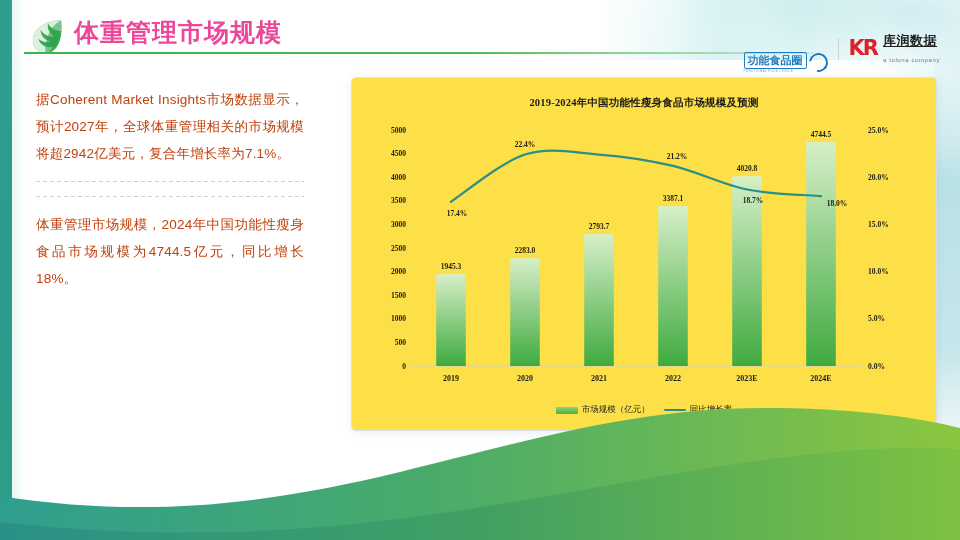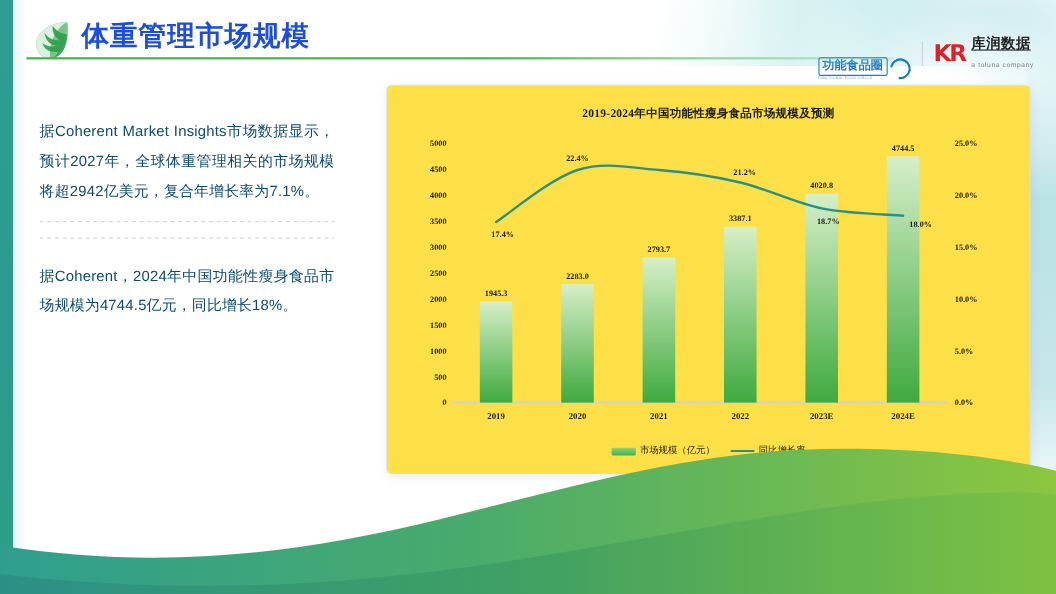--- a/index.html
+++ b/index.html
@@ -49,21 +49,21 @@
 
   
   .wave-wrap { position:absolute; left:0; bottom:0; width:960px; height:140px; pointer-events:none; }
   .wave-wrap svg { display:block; width:960px; height:140px; }
 
   
   .header { position:absolute; left:30px; top:14px; width:700px; height:46px; }
   .leaf { position:absolute; left:0; top:4px; width:34px; height:36px; }
   .title {
     position:absolute; left:44px; top:2px;
-    font-size:25px; font-weight:bold; color:#1d4ed8; letter-spacing:1px;
+    font-size:25px; font-weight:bold; color:#ec4899; letter-spacing:1px;
     white-space:nowrap;
   }
   .title-rule {
     position:absolute; left:24px; top:52px; width:790px; height:2px;
     background:linear-gradient(90deg,#3bb54a 0%, #49b84f 55%, rgba(73,184,79,.15) 100%);
   }
 
   
   .logos { position:absolute; right:20px; top:24px; display:flex; align-items:center; gap:10px; }
   .logo-a { display:flex; align-items:center; gap:2px;margin-top:28px; }
@@ -86,23 +86,22 @@
     font-size:21px; font-weight:bold; color:#d8232a; line-height:1;
     font-family:"DejaVu Sans",sans-serif; letter-spacing:-2px;
   }
   .logo-b-txt { line-height:1.05; }
   .logo-b-main { font-size:13px; font-weight:bold; color:#222; letter-spacing:.5px;text-decoration:underline; }
   .logo-b-sub  { font-size:6px; color:#777; letter-spacing:.6px; margin-top:2px; }
 
   
   .textcol { position:absolute; left:36px; top:86px; width:268px; }
   .para {
-    font-size:13.5px; line-height:2.0; color:#0c4a6e; text-align:justify;
+    font-size:13.5px; line-height:2.0; color:#c2410c; text-align:justify;
     letter-spacing:.2px;
-    margin-top:20px;
   }
   .sep { height:1px; margin:14px 0 14px 0;
          background-image:linear-gradient(90deg,#cfcfcf 55%, rgba(255,255,255,0) 0%);
          background-size:7px 1px; background-repeat:repeat-x; }
 
   
   .card {
     position:absolute; left:352px; top:78px; width:584px; height:352px;
     background:#fde047; border-radius:4px;
     box-shadow:0 2px 10px rgba(120,140,150,.18), 0 0 0 1px rgba(225,232,235,.9);
@@ -163,21 +162,21 @@
         <span class="logo-b-main">库润数据</span><br>
         <span class="logo-b-sub">a toluna company</span>
       </span>
     </div>
   </div>
 
   <div class="textcol">
     <p class="para">据Coherent Market Insights市场数据显示，预计2027年，全球体重管理相关的市场规模将超2942亿美元，复合年增长率为7.1%。</p>
     <div class="sep"></div>
     <div class="sep"></div>
-    <p class="para">据Coherent，2024年中国功能性瘦身食品市场规模为4744.5亿元，同比增长18%。</p>
+    <p class="para">体重管理市场规模，2024年中国功能性瘦身食品市场规模为4744.5亿元，同比增长18%。</p>
   </div>
 
   <div class="card">
     <div class="chart-title">2019-2024年中国功能性瘦身食品市场规模及预测</div>
     <div class="plot">
       <svg id="chart-svg" width="584" height="352" viewBox="0 0 584 352">
           <defs>
             <linearGradient id="barGrad" x1="0" y1="0" x2="0" y2="1">
               <stop offset="0%" stop-color="#d7efc8"></stop>
               <stop offset="100%" stop-color="#3faa3f"></stop>

